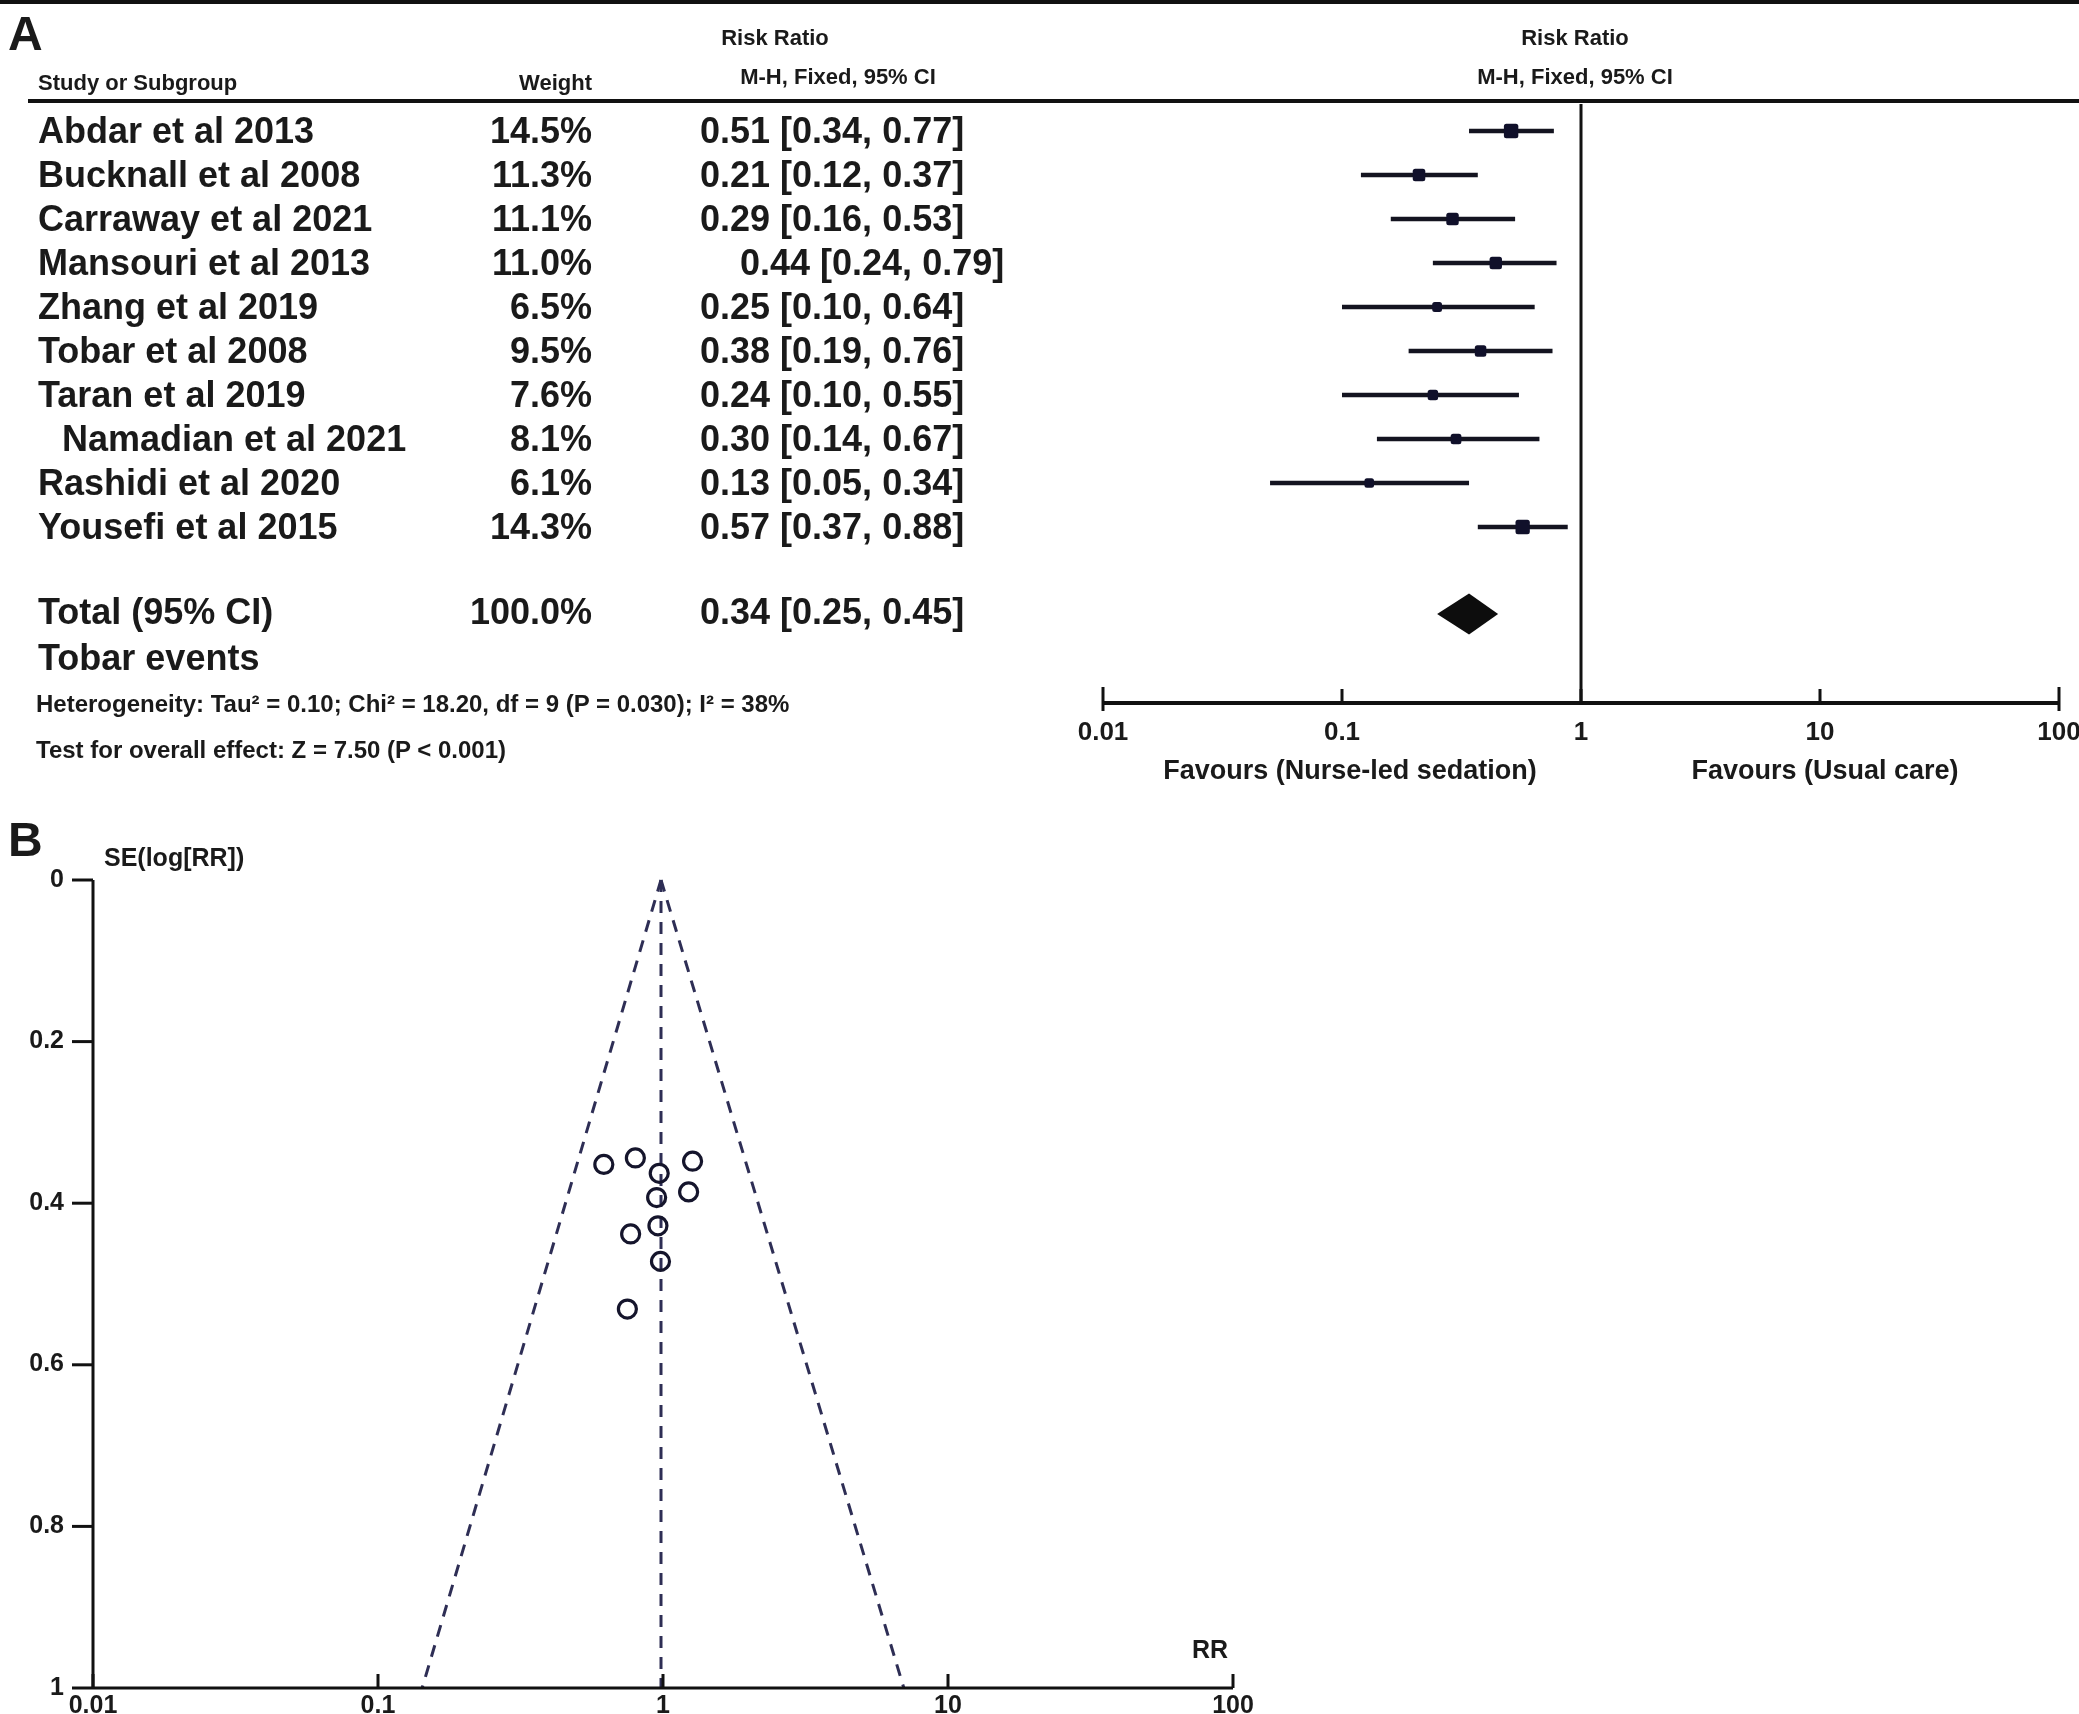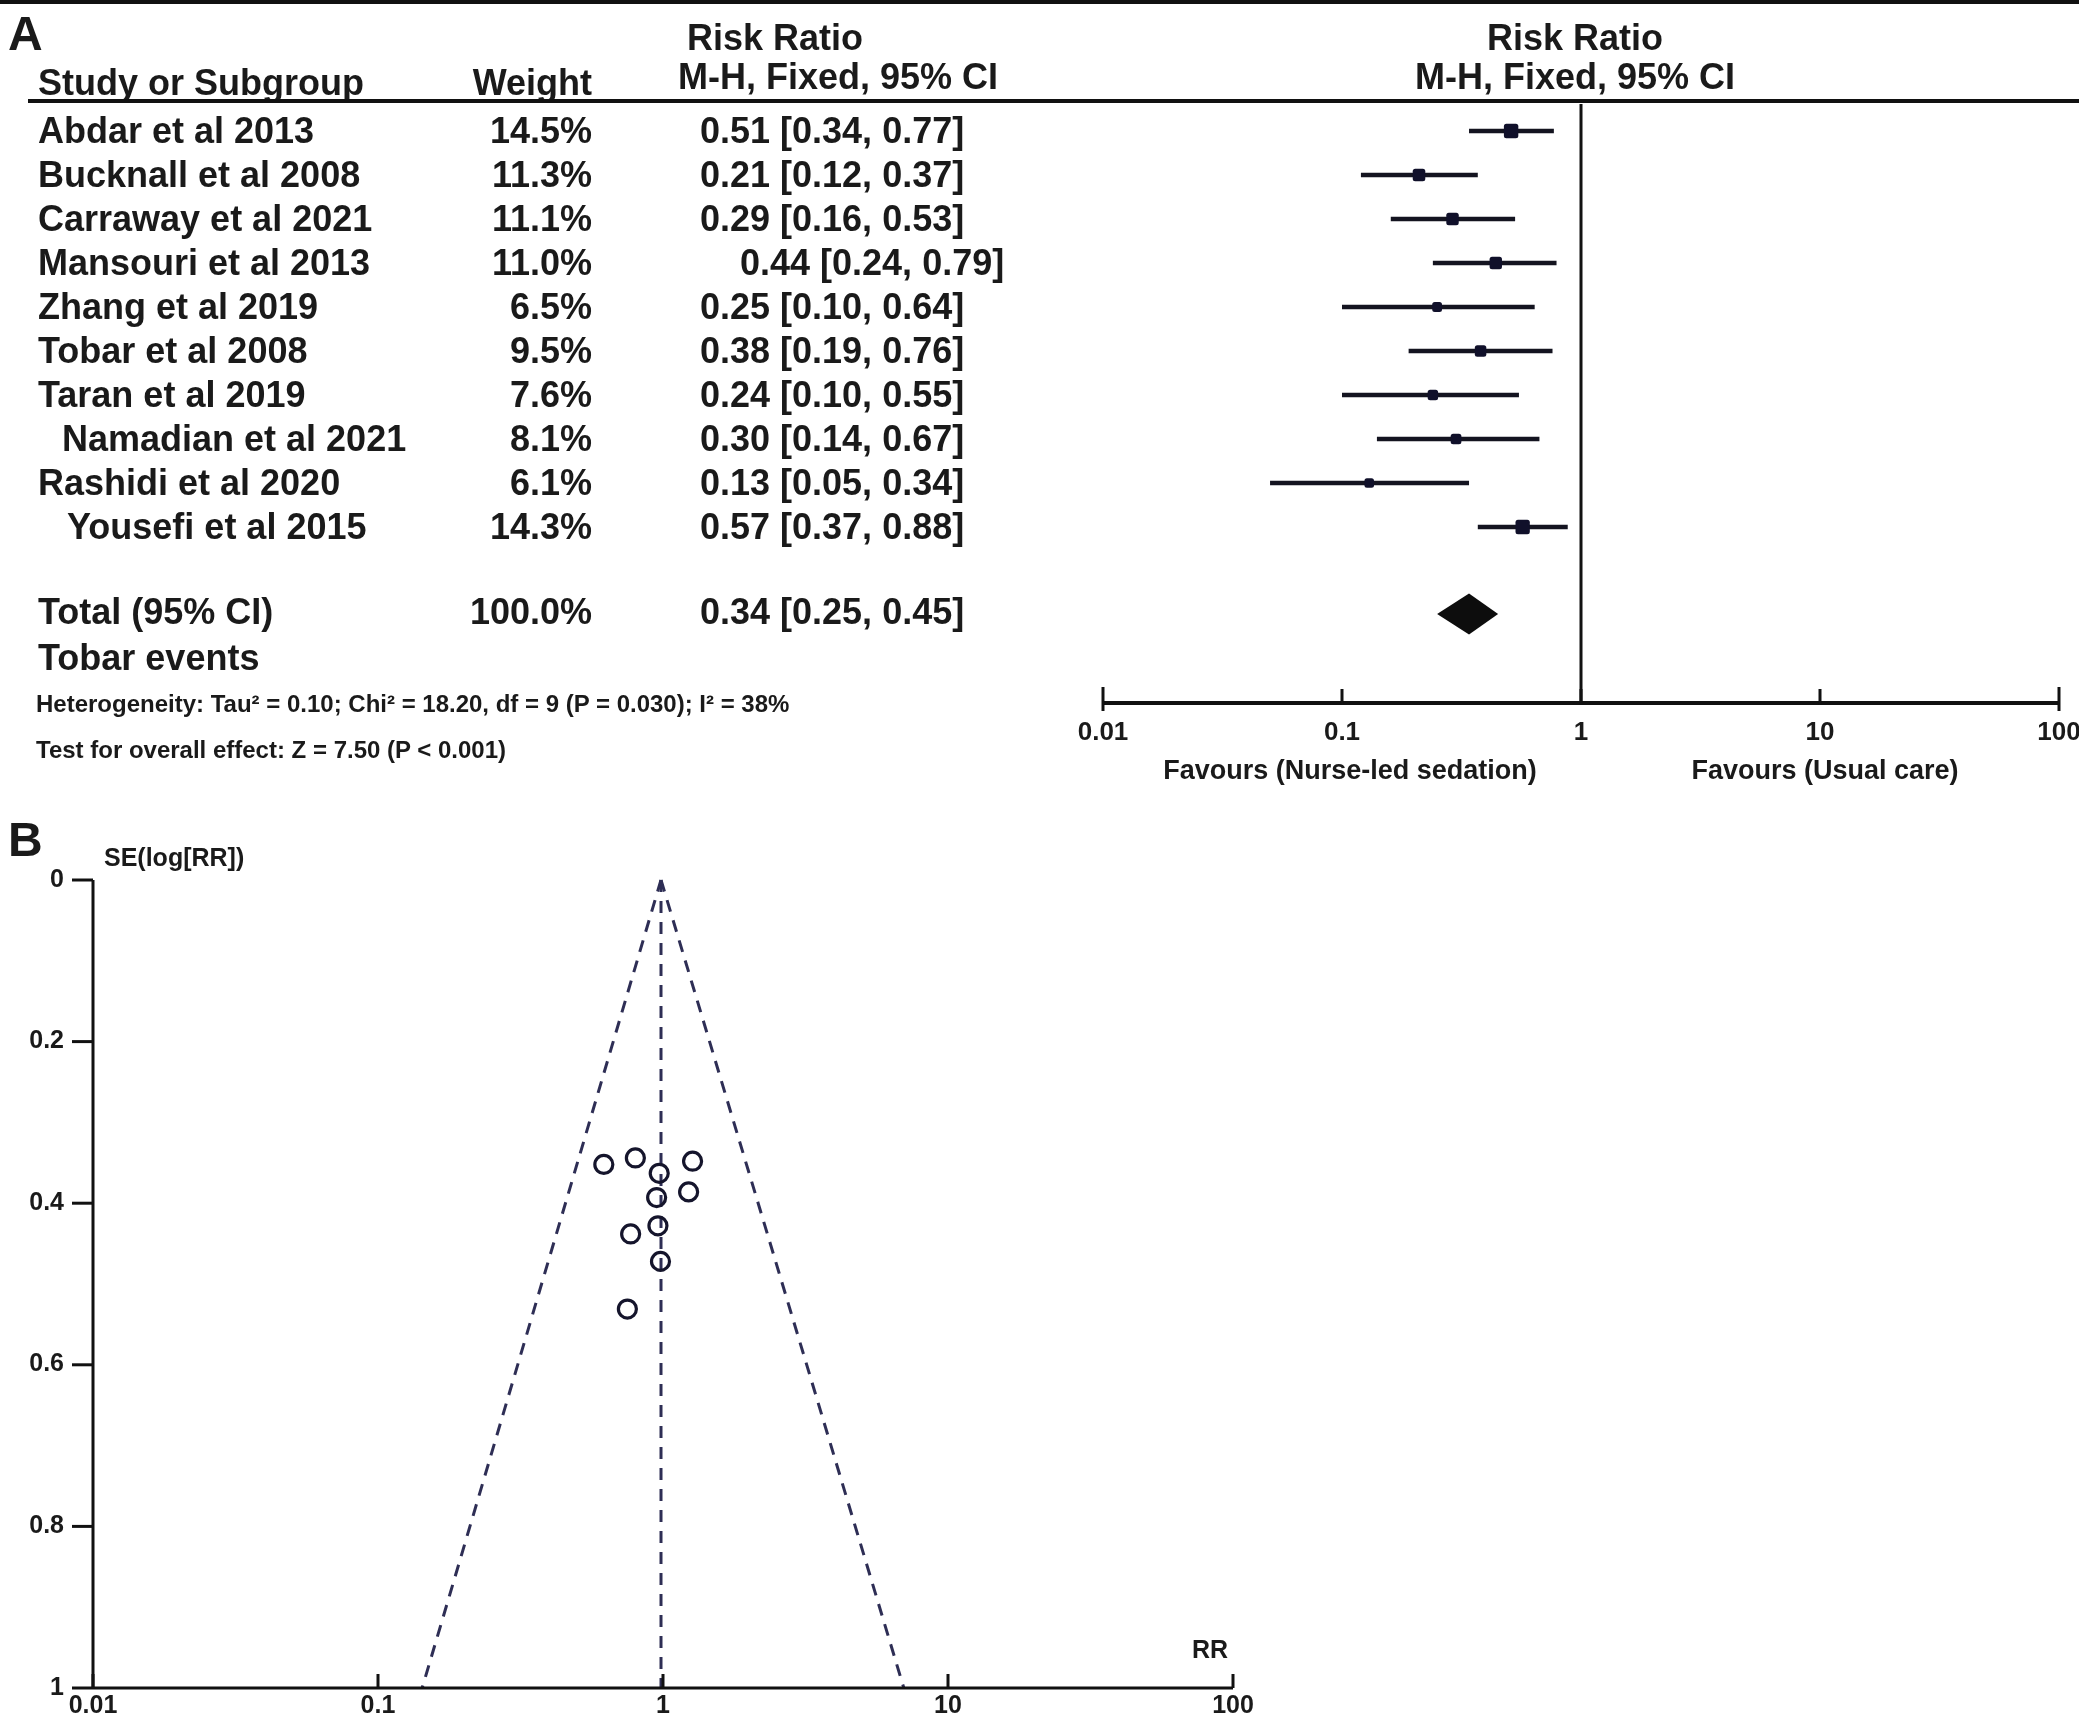--- a/index.html
+++ b/index.html
@@ -6,21 +6,21 @@
   body{
     width:2079px;height:1714px;position:relative;background:#ffffff;
     font-family:"Liberation Sans",sans-serif;font-weight:bold;color:#1a1a1a;
     overflow:hidden;
   }
   .abs{position:absolute;white-space:nowrap;}
   .vc{transform:translateY(-50%);}
   .cc{transform:translate(-50%,-50%);}
   .rt{text-align:right;}
   .fs-row{font-size:36px;}
-  .fs-hdr{font-size:36px;}
+  .fs-hdr{font-size:22px;}
   .fs-stat{font-size:24px;}
   .panel-label{font-size:48px;letter-spacing:1px;}
   .topline{position:absolute;left:0;top:0;width:2079px;height:4px;background:#111;}
   .rule{position:absolute;left:28px;top:99px;width:2051px;height:4px;background:#111;}
   svg{position:absolute;overflow:visible;}
   svg text{font-family:"Liberation Sans",sans-serif;font-weight:bold;fill:#1a1a1a;}
 </style>
 </head>
 <body>
 
@@ -58,21 +58,21 @@
     <div class="abs fs-row vc" style="left:700px;top:351px;">0.38 [0.19, 0.76]</div>
     <div class="abs fs-row vc" style="left:38px;top:395px;">Taran et al 2019</div>
     <div class="abs fs-row vc rt" style="left:392px;top:395px;width:200px;">7.6%</div>
     <div class="abs fs-row vc" style="left:700px;top:395px;">0.24 [0.10, 0.55]</div>
     <div class="abs fs-row vc" style="left:38px;top:439px;margin-left:24px;">Namadian et al 2021</div>
     <div class="abs fs-row vc rt" style="left:392px;top:439px;width:200px;">8.1%</div>
     <div class="abs fs-row vc" style="left:700px;top:439px;">0.30 [0.14, 0.67]</div>
     <div class="abs fs-row vc" style="left:38px;top:483px;">Rashidi et al 2020</div>
     <div class="abs fs-row vc rt" style="left:392px;top:483px;width:200px;">6.1%</div>
     <div class="abs fs-row vc" style="left:700px;top:483px;">0.13 [0.05, 0.34]</div>
-    <div class="abs fs-row vc" style="left:38px;top:527px;margin-left:29px;">Yousefi et al 2015</div>
+    <div class="abs fs-row vc" style="left:38px;top:527px;">Yousefi et al 2015</div>
     <div class="abs fs-row vc rt" style="left:392px;top:527px;width:200px;">14.3%</div>
     <div class="abs fs-row vc" style="left:700px;top:527px;">0.57 [0.37, 0.88]</div>
   </div>
 
 <div class="abs fs-row vc" style="left:38px;top:612px;">Total (95% CI)</div>
 <div class="abs fs-row vc rt" style="left:392px;top:612px;width:200px;">100.0%</div>
 <div class="abs fs-row vc" style="left:700px;top:612px;">0.34 [0.25, 0.45]</div>
 <div class="abs fs-row vc" style="left:38px;top:658px;">Tobar events</div>
 <div class="abs fs-stat vc" style="left:36px;top:704px;">Heterogeneity: Tau² = 0.10; Chi² = 18.20, df = 9 (P = 0.030); I² = 38%</div>
 <div class="abs fs-stat vc" style="left:36px;top:750px;">Test for overall effect: Z = 7.50 (P &lt; 0.001)</div>

